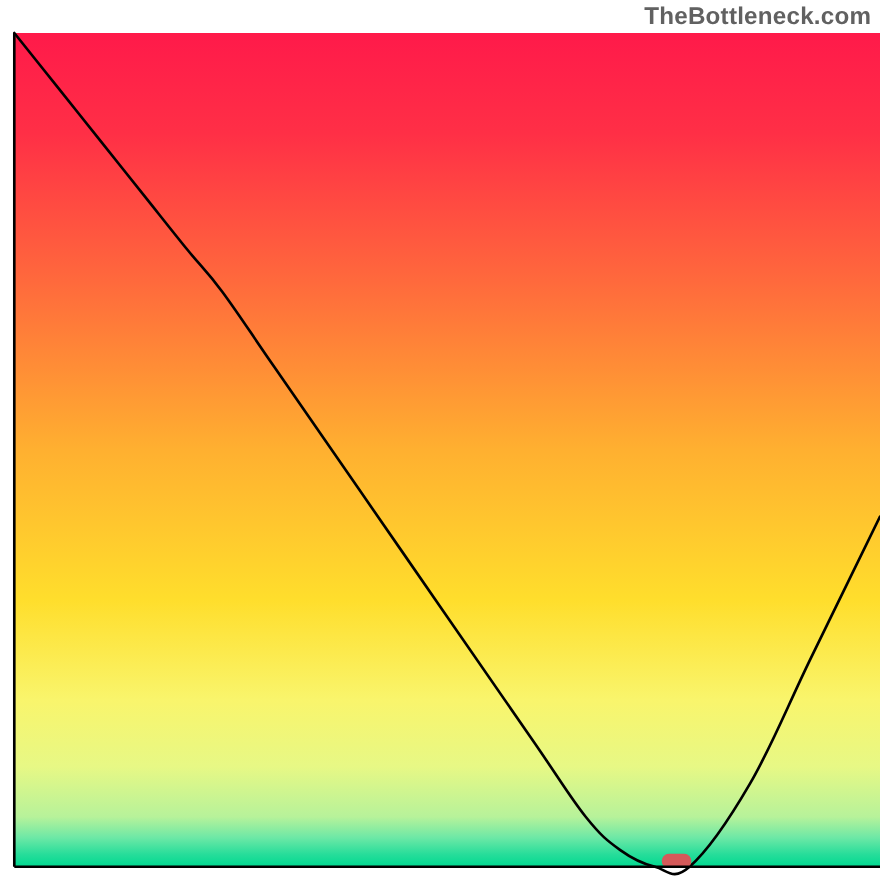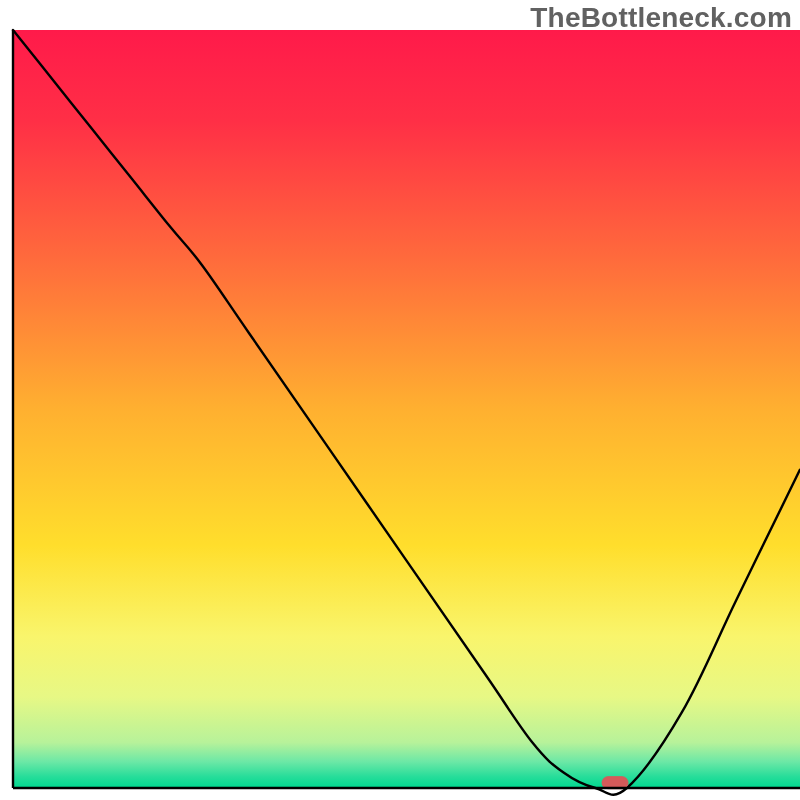--- a/index.html
+++ b/index.html
@@ -12,21 +12,21 @@
   }
   .stage {
     position: relative;
     width: 800px;
     height: 800px;
   }
   .watermark {
     position: absolute;
     top: 2px;
     right: 8px;
-    font-size: 28px;
+    font-size: 22px;
     font-weight: 600;
     color: #616161;
     letter-spacing: 0.2px;
   }
   svg.chart {
     position: absolute;
     left: 0;
     top: 0;
     width: 800px;
     height: 800px;

